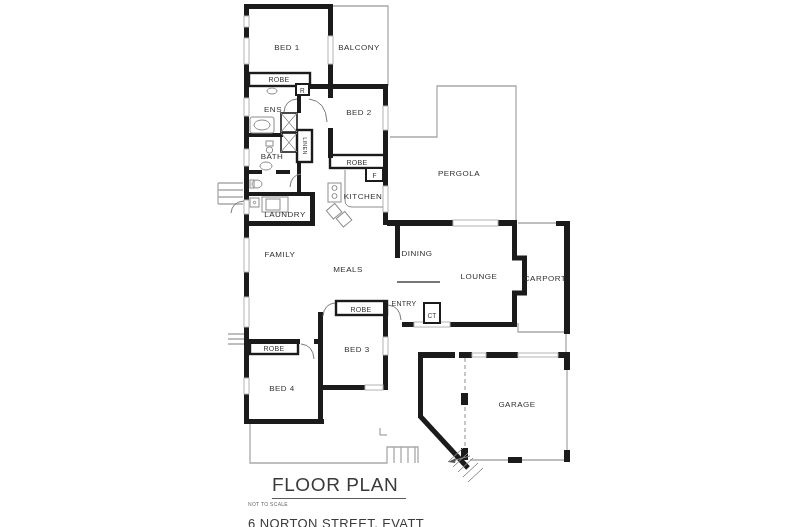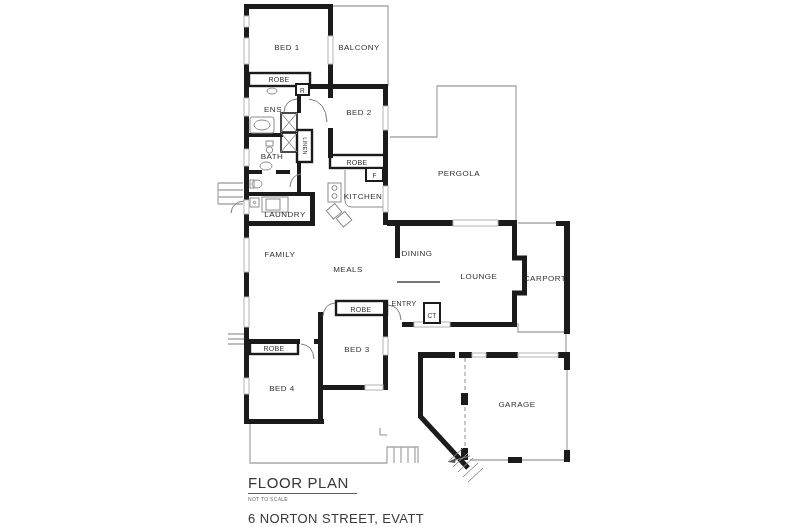--- a/index.html
+++ b/index.html
@@ -12,22 +12,22 @@
   .win{fill:#ffffff;stroke:#b4b4b4;stroke-width:1;}
   .thin{stroke:#a9a9a9;stroke-width:1.3;fill:none;}
   .fx{stroke:#8d8d8d;stroke-width:1;fill:none;}
   .arc{stroke:#7a7a7a;stroke-width:1;fill:none;}
   .halfwall{stroke:#4a4a4a;stroke-width:1.6;}
   .lbl{font-size:8px;fill:#2e2e2e;letter-spacing:0.5px;text-anchor:middle;}
   .lbl-sm{font-size:7px;fill:#2e2e2e;letter-spacing:0.3px;text-anchor:middle;}
   .lbl-xs{font-size:6.5px;fill:#2e2e2e;letter-spacing:0.2px;text-anchor:middle;}
   .lbl-v{font-size:5.5px;fill:#2e2e2e;letter-spacing:0.3px;text-anchor:middle;}
   .footer{position:absolute;left:248px;top:474px;color:#3a3a3a;}
-  .footer .title{font-size:15px;letter-spacing:0.6px;border-bottom:1px solid #5a5a5a;
-                 display:inline-block;padding:0 8px 2px 0;}
+  .footer .title{font-size:19px;letter-spacing:0.6px;border-bottom:1px solid #5a5a5a;
+                 display:inline-block;padding:0 8px 2px 0;margin-left:24px;}
   .footer .note{font-size:5px;color:#6a6a6a;margin-top:2px;letter-spacing:0.3px;}
   .footer .address{font-size:13px;letter-spacing:0.4px;margin-top:9px;
                    border-bottom:1px solid #5a5a5a;display:inline-block;padding:0 4px 2px 0;}
 </style>
 </head>
 <body>
 
 <div class="canvas">
 <svg width="790" height="527" viewBox="0 0 790 527">
 

